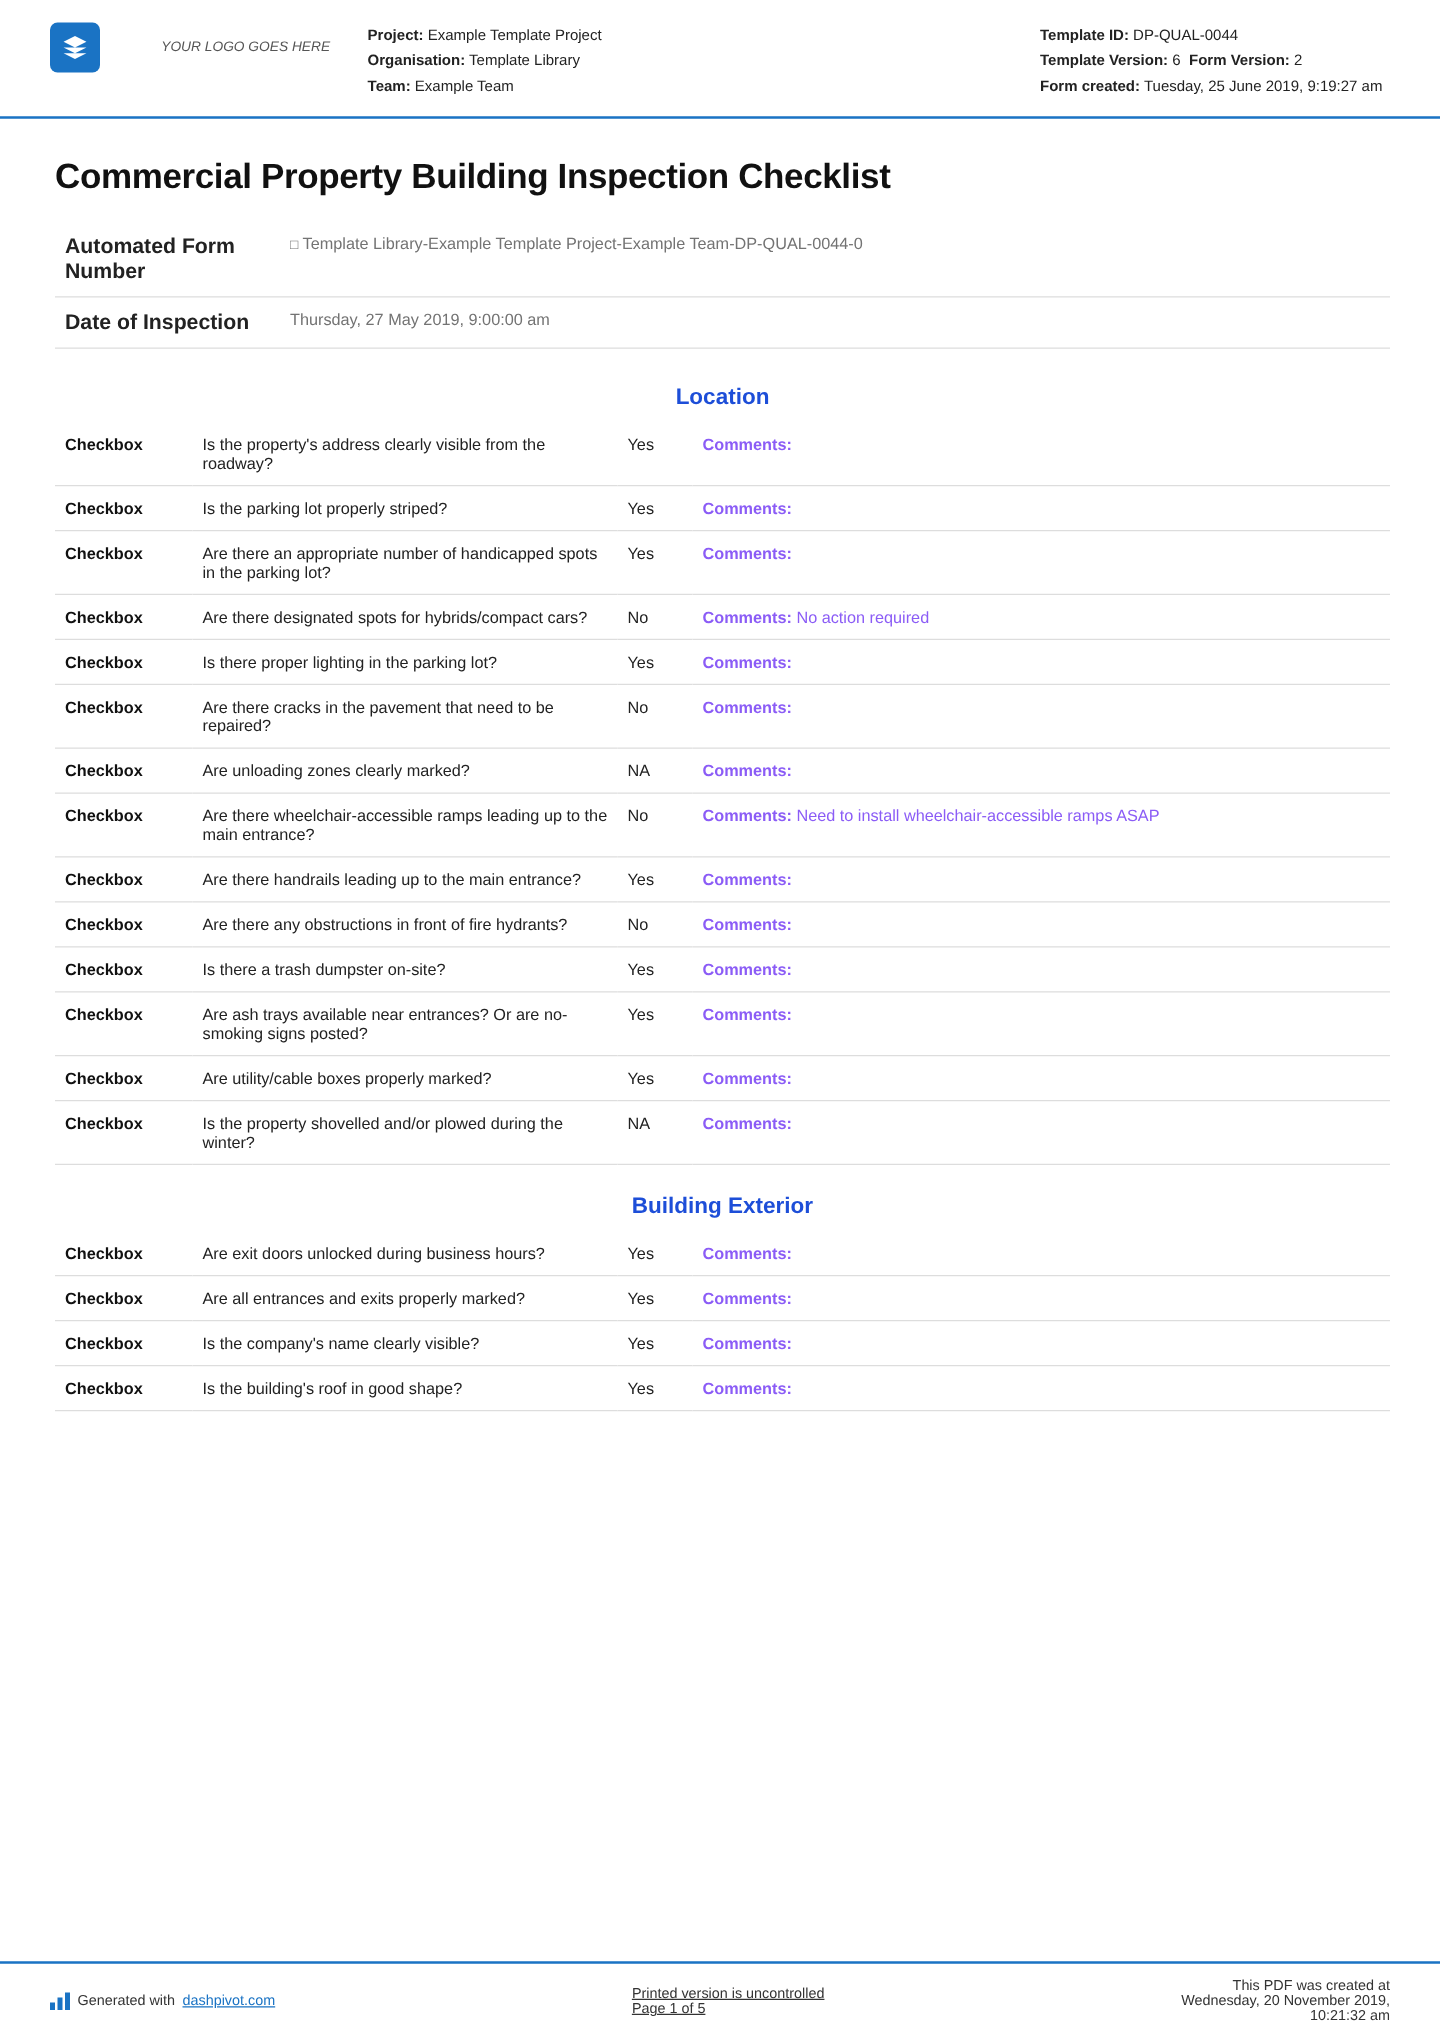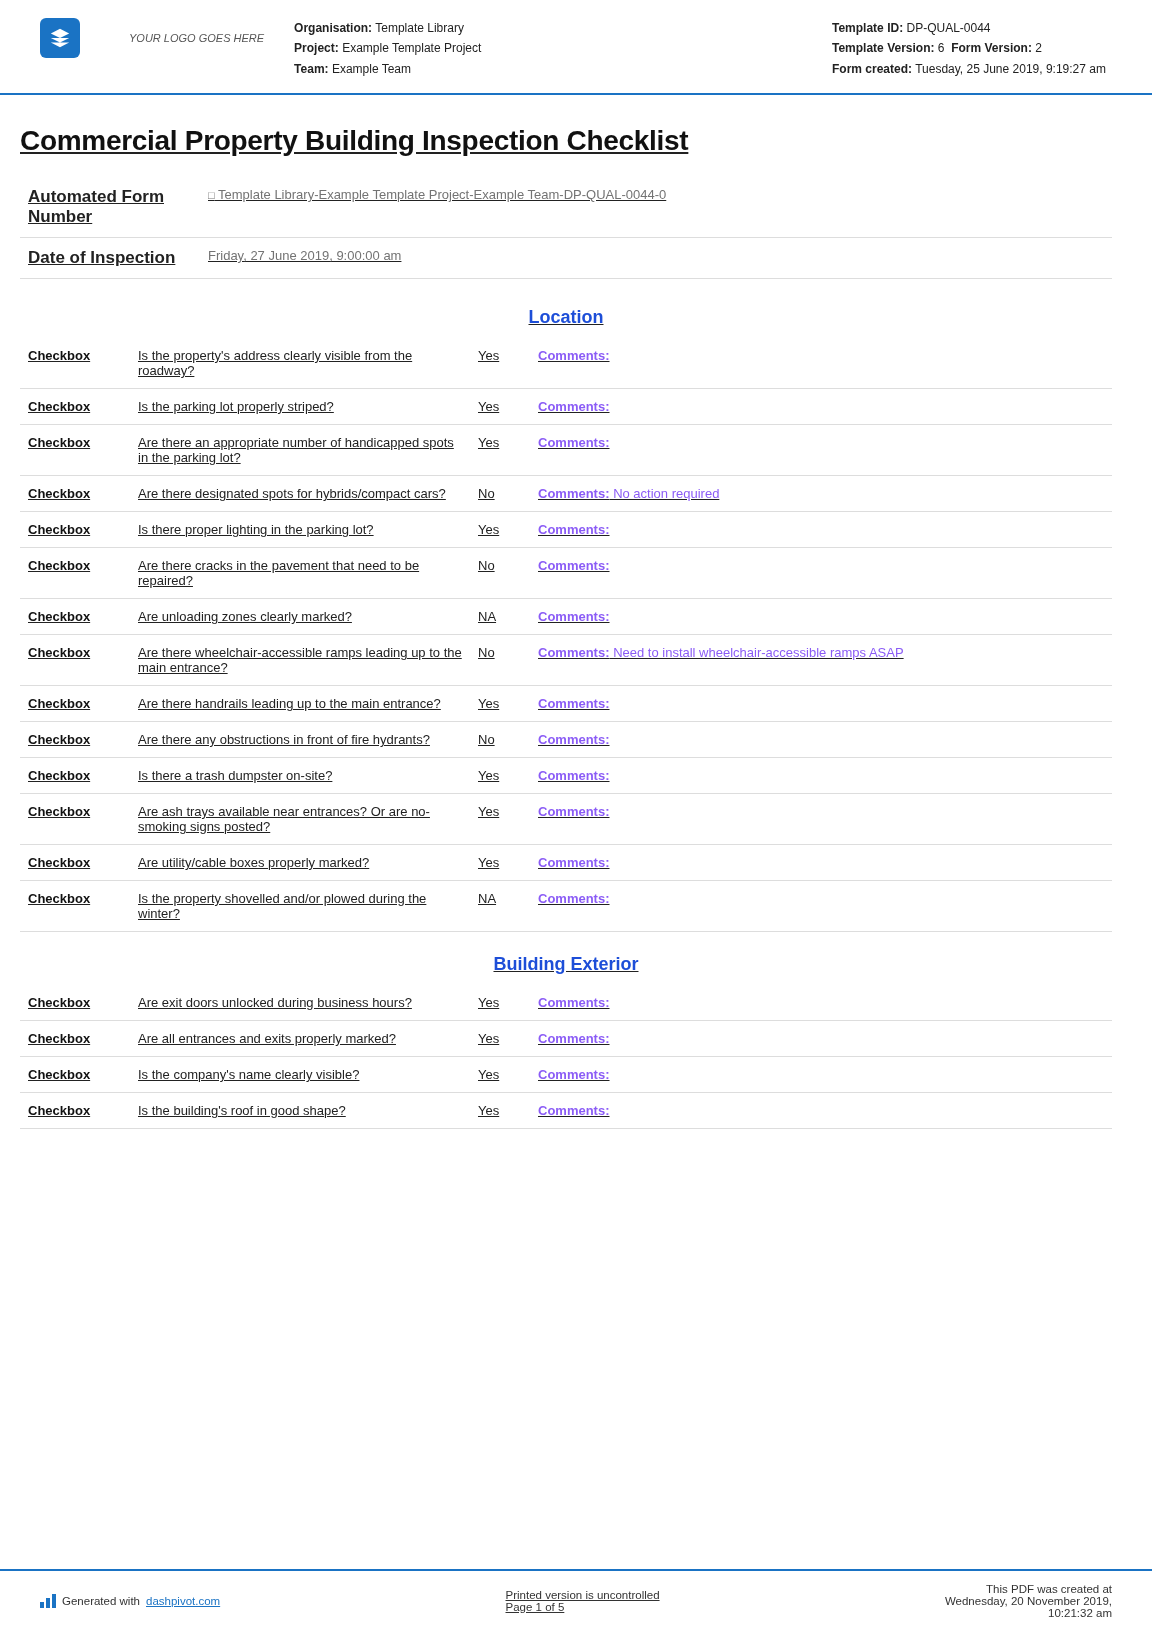--- a/index.html
+++ b/index.html
@@ -66,23 +66,22 @@
       font-size: 12px;
       line-height: 1.7;
       text-align: left;
       min-width: 280px;
     }
     .header-right span.bold {
       font-weight: bold;
     }
     
     .main {
-      padding: 30px 40px 20px 20px;
+      padding: 30px 40px 20px 44px;
       flex: 1;
-      text-decoration: underline;
     }
     .doc-title {
       font-size: 28px;
       font-weight: bold;
       color: #111;
       margin-bottom: 20px;
       letter-spacing: -0.3px;
     }
     
     .meta-table {
@@ -192,22 +191,22 @@
   <div class="header">
     <div class="logo-area">
       <div class="logo-box">
         <svg class="logo-icon" viewBox="0 0 24 24">
           <path fill="white" d="M12 2L2 7l10 5 10-5-10-5zM2 17l10 5 10-5M2 12l10 5 10-5"></path>
         </svg>
       </div>
       <div class="logo-text">YOUR LOGO GOES HERE</div>
     </div>
     <div class="header-middle">
+      <div><span class="bold">Project:</span> <span>Example Template Project</span></div>
       <div><span class="bold">Organisation:</span> <span>Template Library</span></div>
-      <div><span class="bold">Project:</span> <span>Example Template Project</span></div>
       <div><span class="bold">Team:</span> <span>Example Team</span></div>
     </div>
     <div class="header-right">
       <div><span class="bold">Template ID:</span> <span>DP-QUAL-0044</span></div>
       <div><span class="bold">Template Version:</span> <span>6</span>&nbsp;&nbsp;<span class="bold">Form Version:</span> <span>2</span></div>
       <div><span class="bold">Form created:</span> <span>Tuesday, 25 June 2019, 9:19:27 am</span></div>
     </div>
   </div>
 
   <div class="main">
@@ -216,21 +215,21 @@
     <table class="meta-table">
       <tbody>
           <tr>
         <td class="label">Automated Form<br>Number</td>
         <td class="value">
           <span style="font-size:11px;">□</span> Template Library-Example Template Project-Example Team-DP-QUAL-0044-0
         </td>
       </tr>
       <tr>
         <td class="label">Date of Inspection</td>
-        <td class="value">Friday, 27 June 2019, 9:00:00 am</td>
+        <td class="value">Thursday, 27 May 2019, 9:00:00 am</td>
       </tr>
     </tbody>
       </table>
 
     <div class="section-heading">Location</div>
     <table class="checklist-table">
       <tbody id="location-rows">
           <tr>
         <td class="col-checkbox">Checkbox</td>
         <td class="col-question">Is the property's address clearly visible from the roadway?</td>

